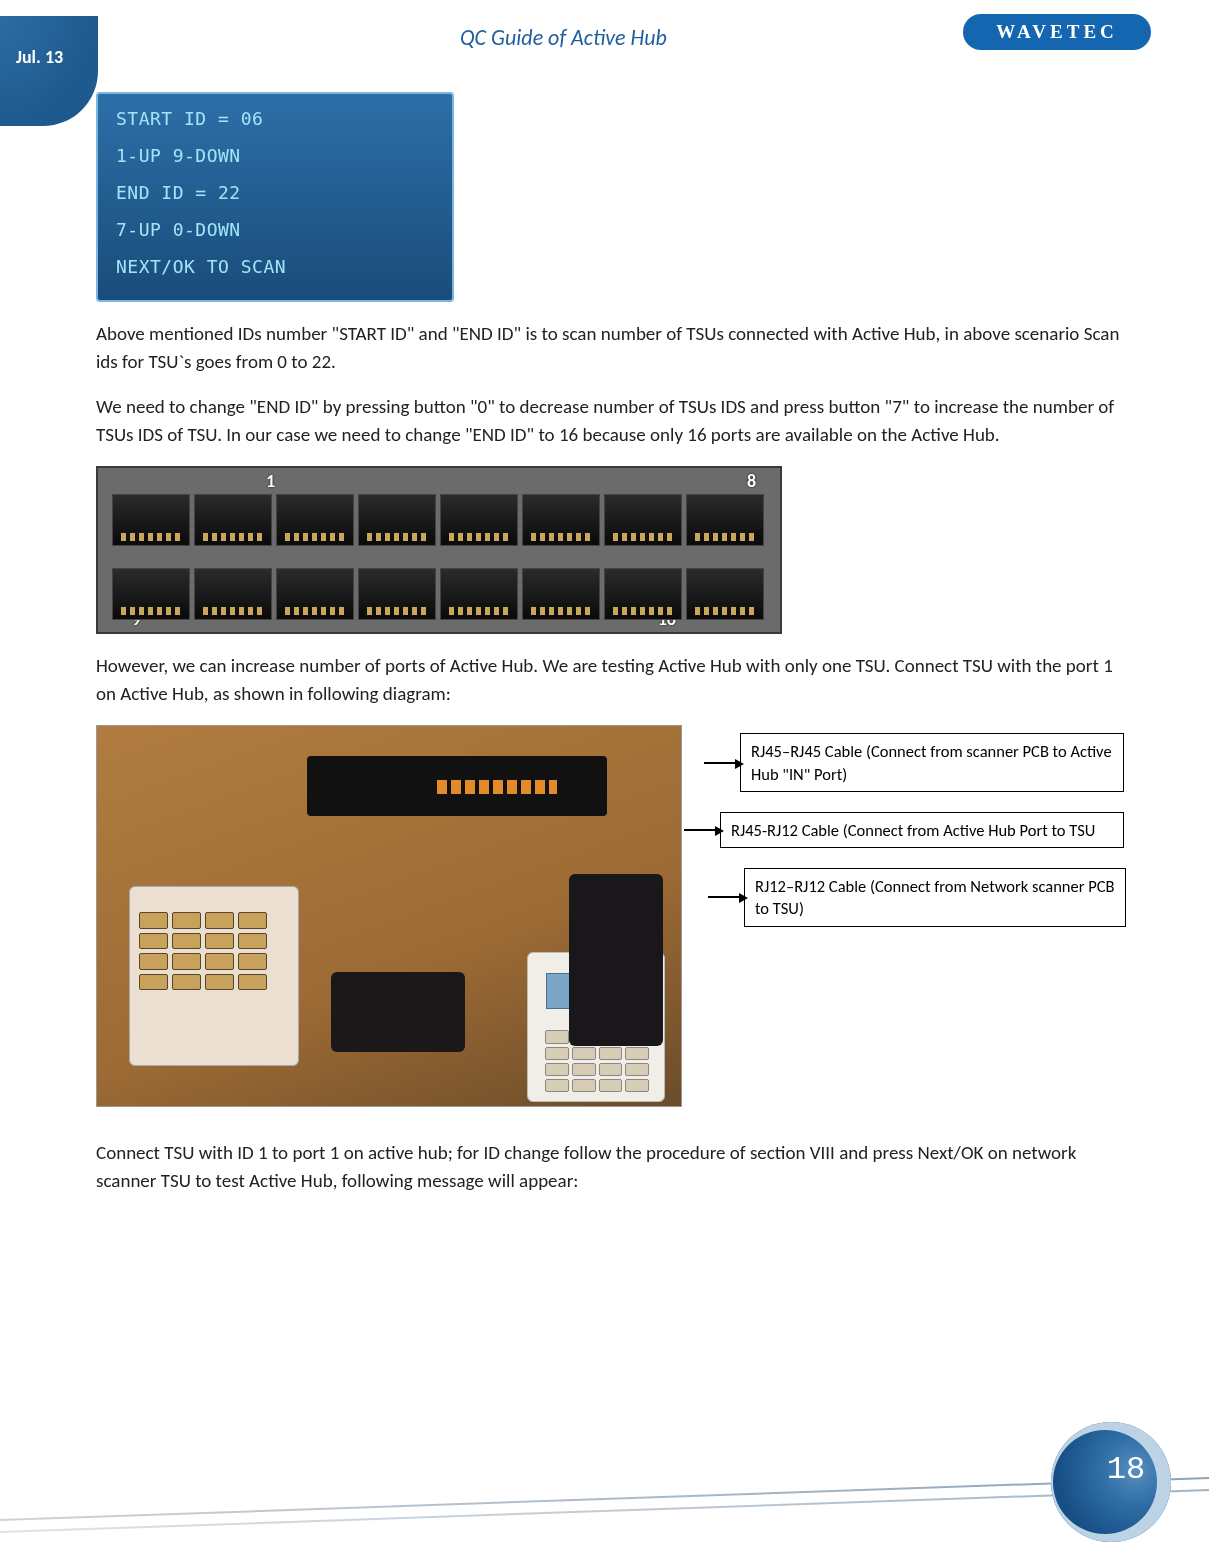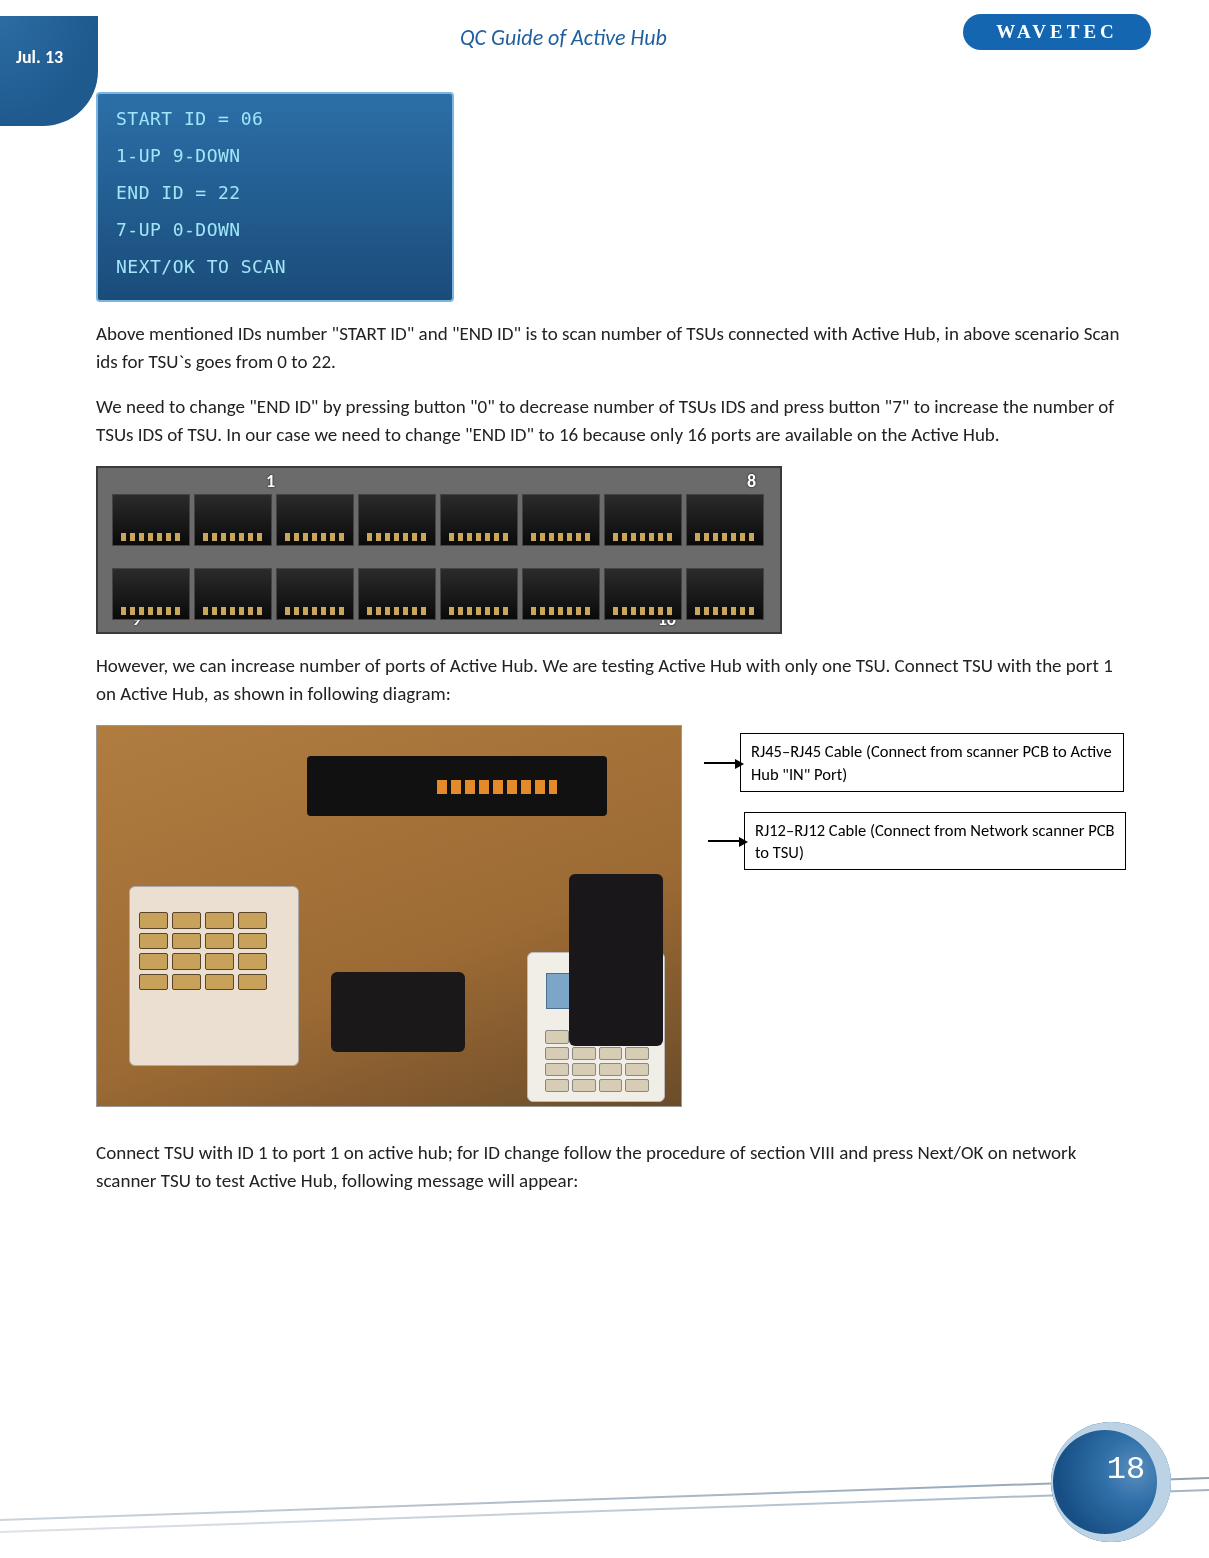--- a/index.html
+++ b/index.html
@@ -381,20 +381,24 @@
           <div></div>
       </div>
       <div class="adapter2"></div>
     </div>
 
     <div class="labels-col">
       <div class="arrow-row">
         <div class="arrow rev"></div>
         <div class="label-box">RJ45–RJ45 Cable (Connect from scanner PCB to Active Hub "IN" Port)</div>
       </div>
+      <div class="arrow-row row2">
+        <div class="arrow rev"></div>
+        <div class="label-box" style="width:404px">RJ45-RJ12 Cable (Connect from Active Hub Port to TSU</div>
+      </div>
       <div class="arrow-row row3">
         <div class="arrow rev"></div>
         <div class="label-box" style="width:382px">RJ12–RJ12 Cable (Connect from Network scanner PCB to TSU)</div>
       </div>
     </div>
   </div>
 
   <div class="body-text" style="margin-top:32px">
     <p>Connect TSU with ID 1 to port 1 on active hub; for ID change follow the procedure of section VIII and press Next/OK on network scanner TSU to test Active Hub, following message will appear:</p>
   </div>

